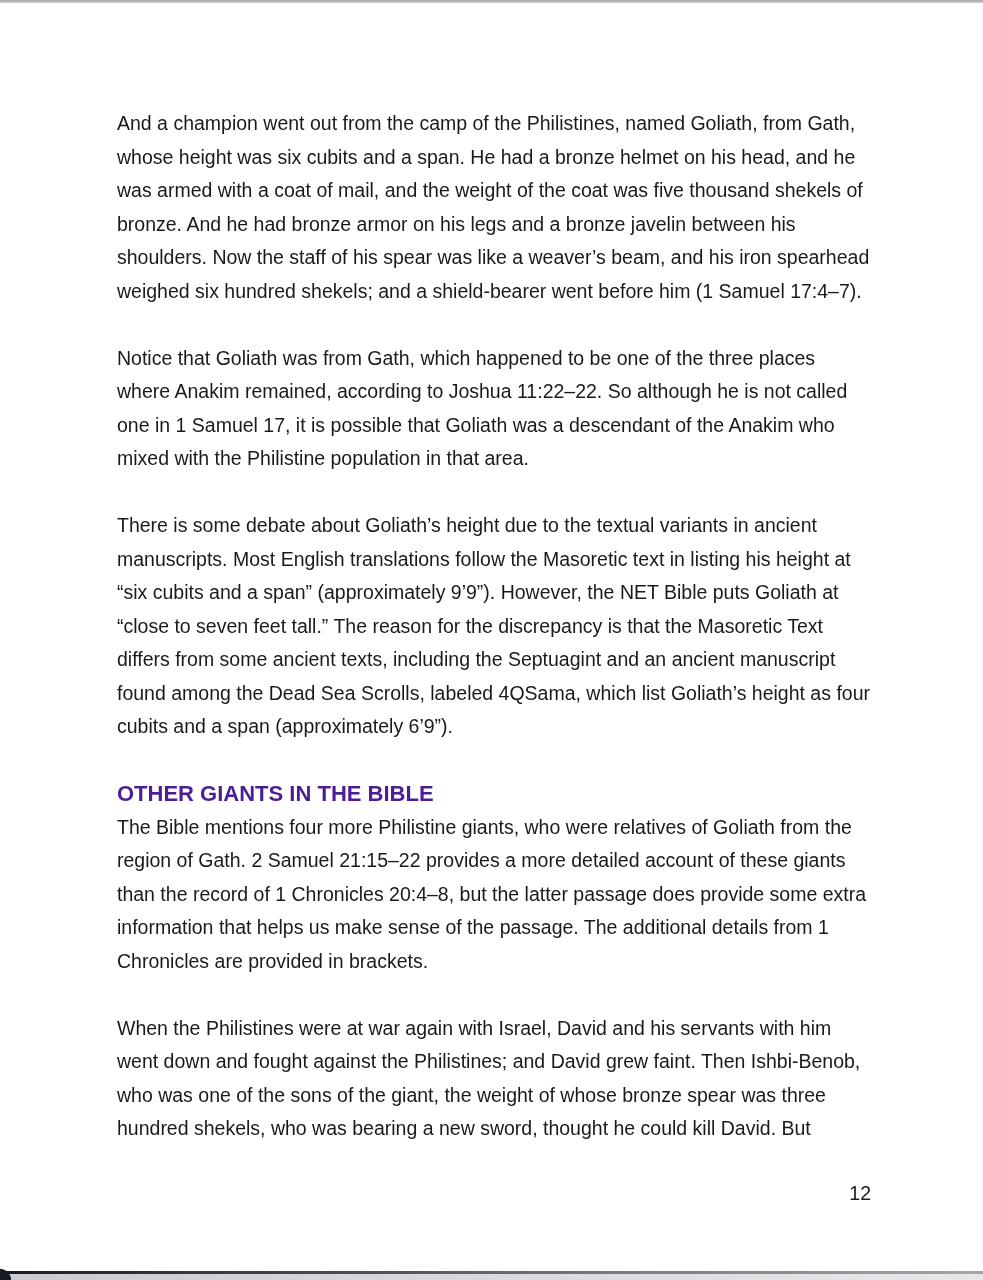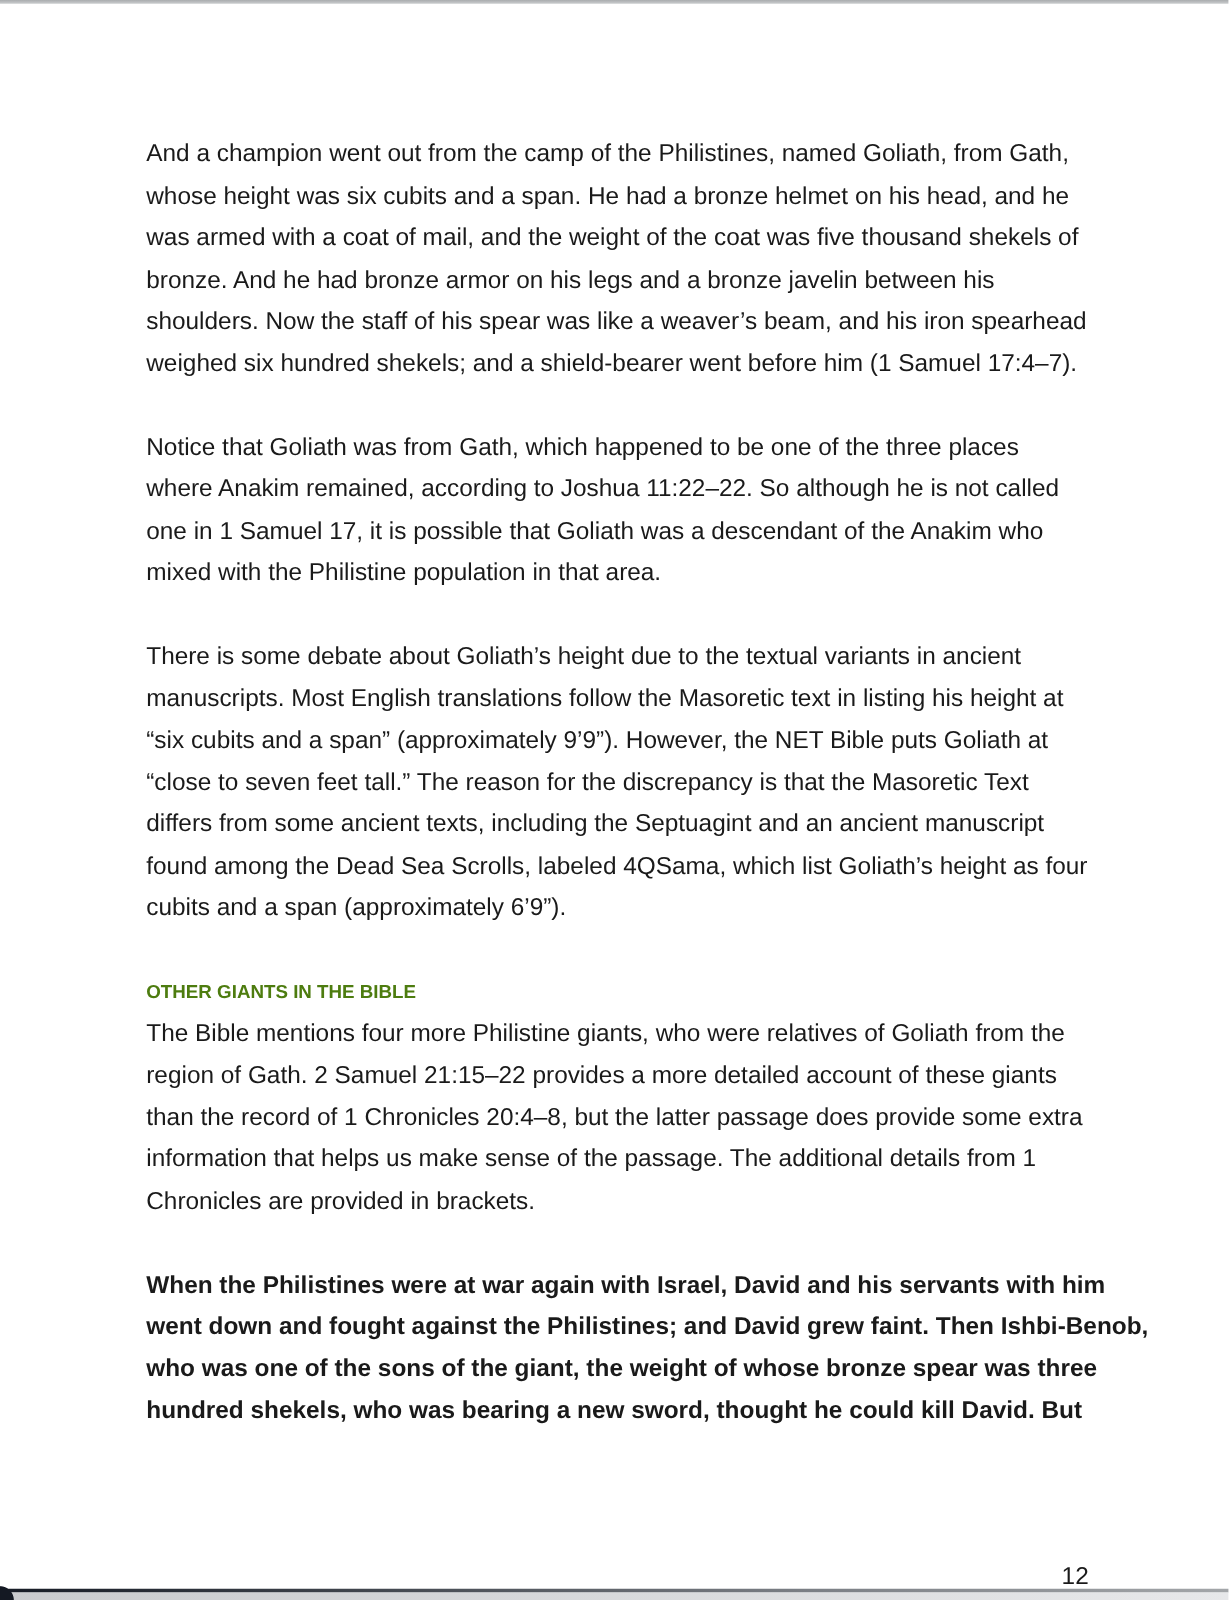--- a/index.html
+++ b/index.html
@@ -53,33 +53,32 @@
     width: 830px;
     font-size: 19.5px;
     line-height: 33.5px;
   }
   .content p {
     margin: 0 0 33.5px 0;
     white-space: pre-line;
   }
   .content p.last {
     margin-bottom: 0;
-    font-weight: bold;
   }
   .content h2 {
-    font-size: 15px;
+    font-size: 22px;
     line-height: 33.5px;
     font-weight: bold;
     margin: 5px 0 0 0;
     white-space: pre-line;
-    color: #4d7c0f;
+    color: #4c1d95;
   }
   .page-number {
     position: absolute;
-    top: 1249px;
+    top: 1181px;
     right: 112px;
     font-size: 19.5px;
     line-height: 24px;
     color: #1a1a1a;
   }
 </style>
 </head>
 <body>
 
 <div class="page">

